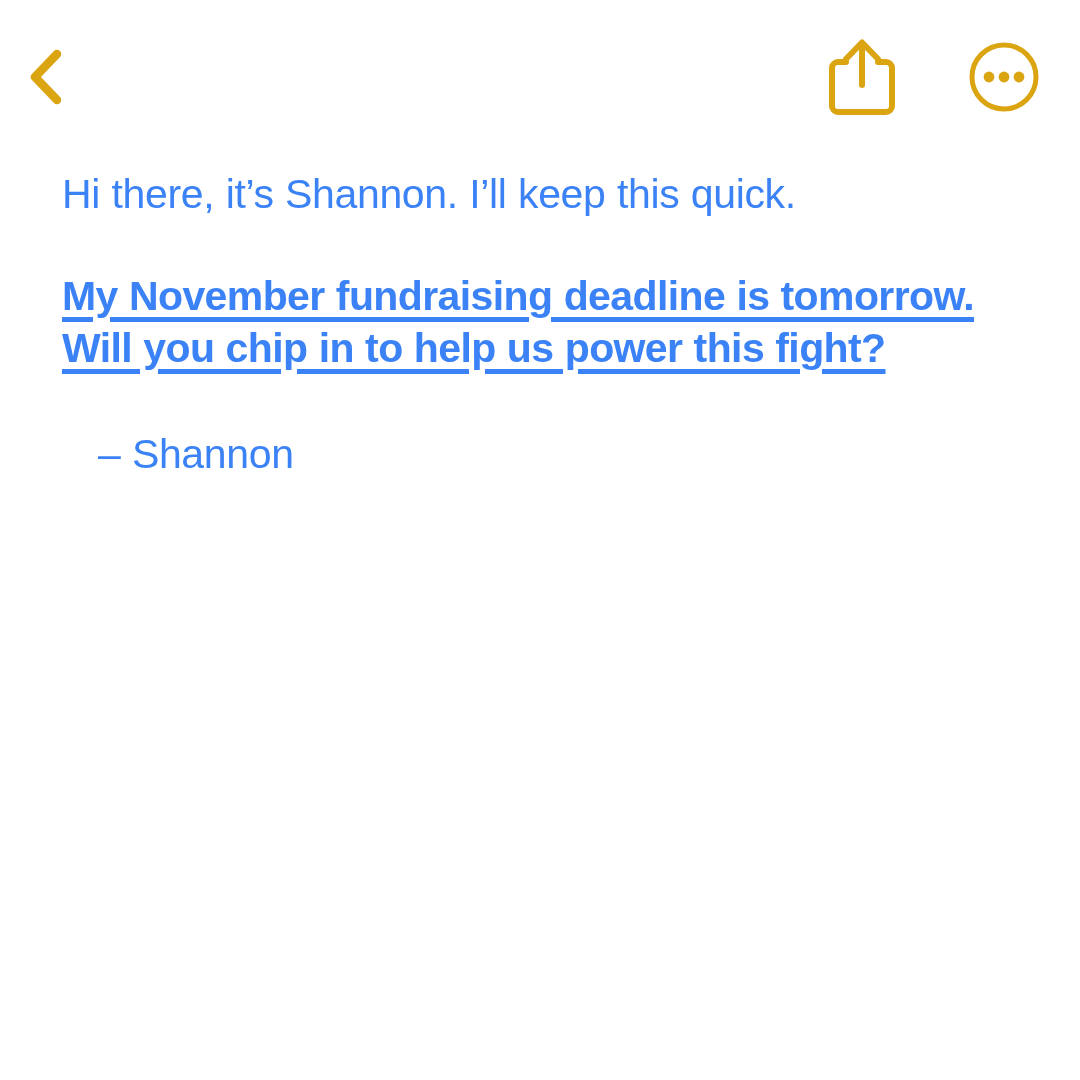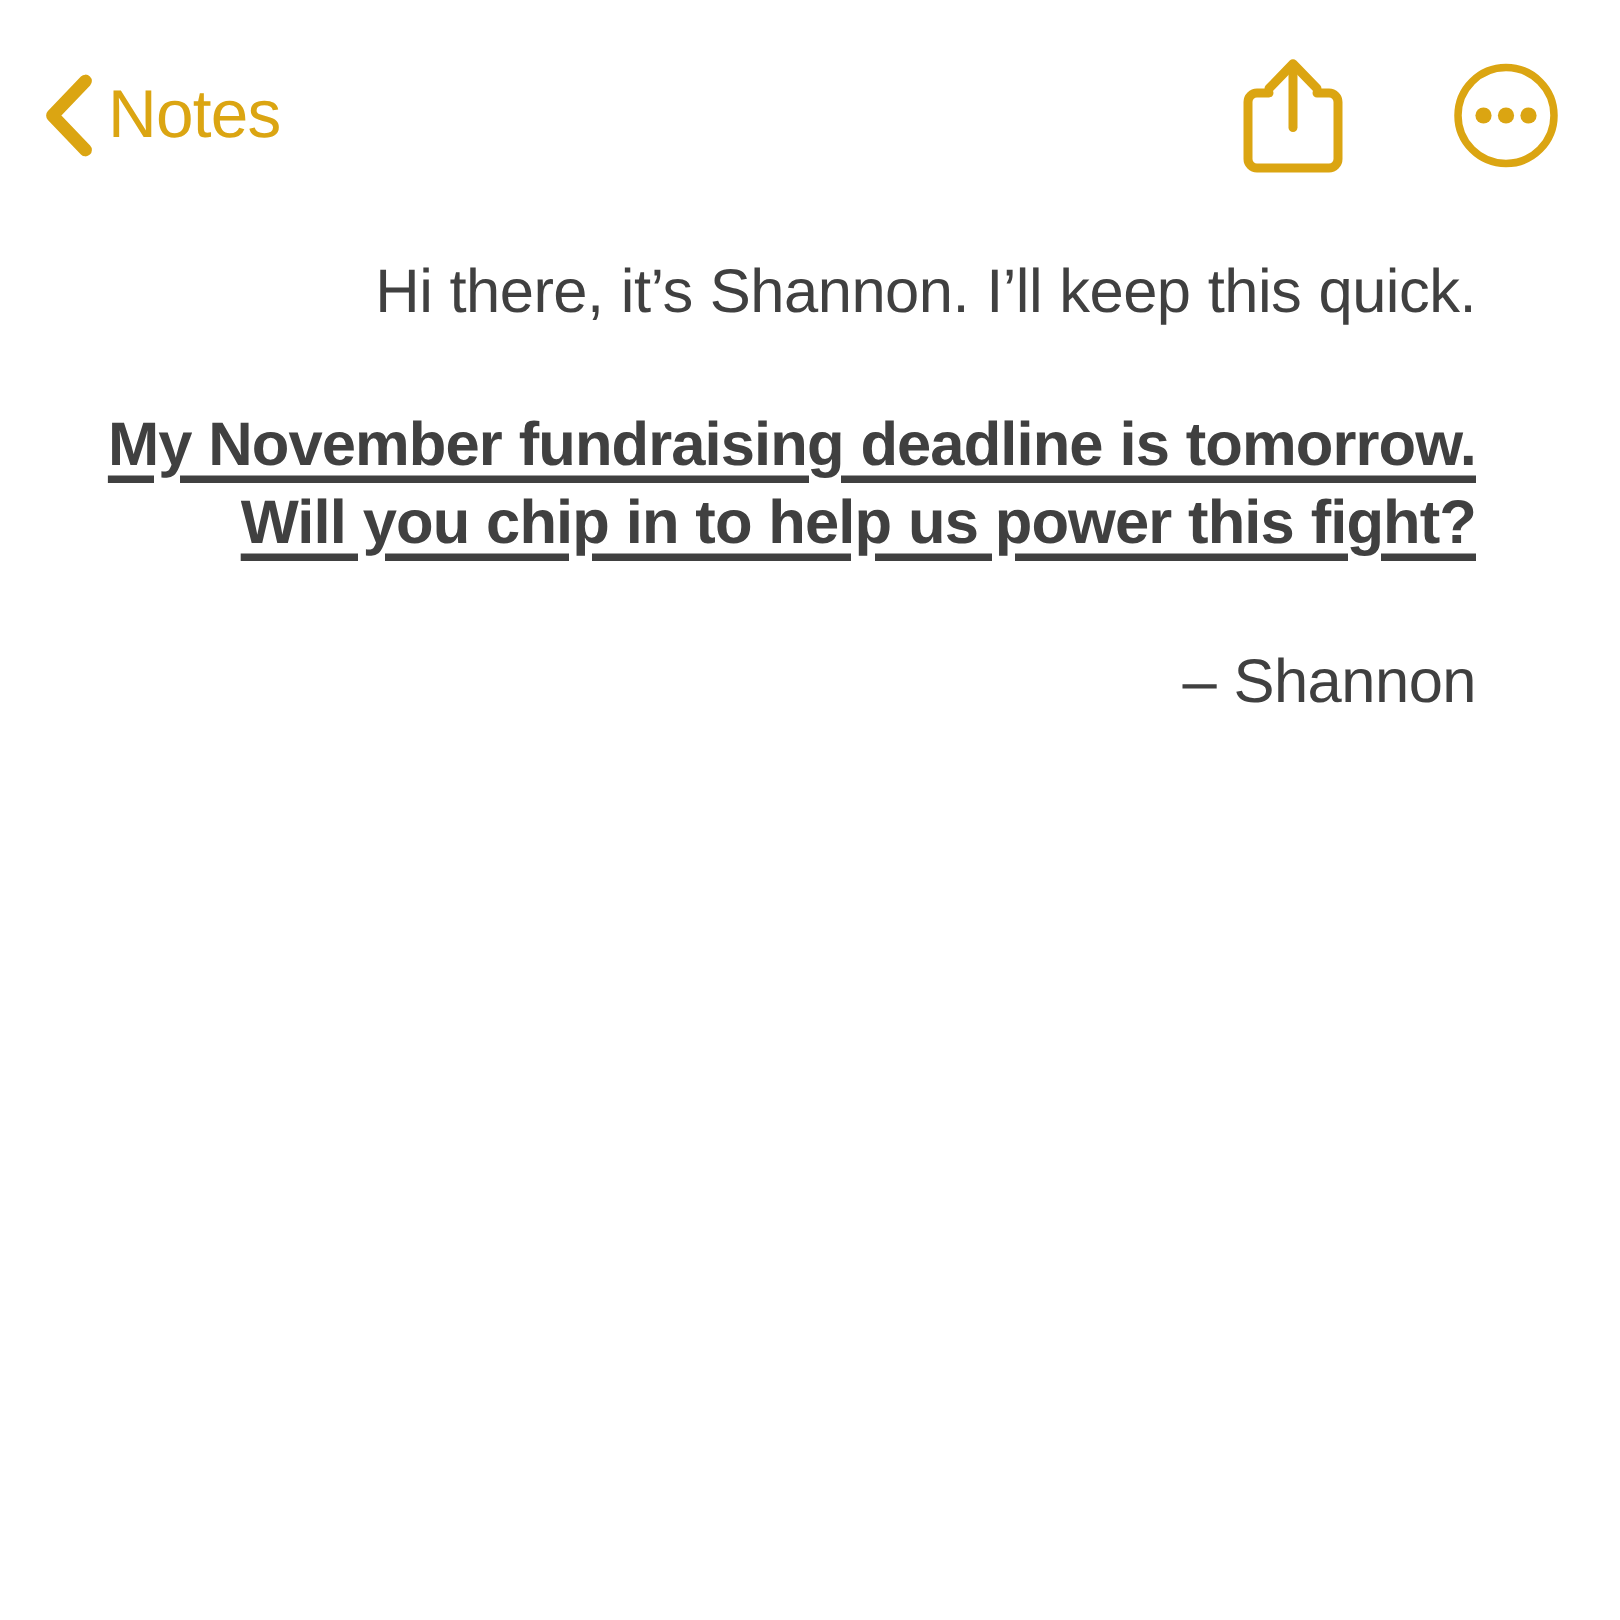--- a/index.html
+++ b/index.html
@@ -79,51 +79,50 @@
   
   .note-body {
     position: absolute;
     left: 62px;
     top: 168px;
     width: 922px;
   }
   .note-para {
     font-size: 41px;
     line-height: 52px;
-    color: #404040;
+    color: #3b82f6;
     margin: 0 0 50px 0;
     letter-spacing: -0.35px;
     word-spacing: 0.4px;
     font-weight: 400;
-    text-align: right;
   }
   .note-para.callout {
     font-weight: 700;
     text-decoration: underline;
     text-decoration-thickness: 5px;
     text-underline-offset: 7px;
     letter-spacing: -0.6px;
     margin-bottom: 54px;
   }
   .note-para.signature {
     margin-bottom: 0;
+    margin-left: 36px;
   }
 </style>
 </head>
 <body>
 
 <div class="screen" style="--accent:#DBA512;">
 
   <div class="navbar">
 
     <div class="back-button">
       <svg class="chevron-left" viewBox="0 0 34 56" fill="none">
         <path d="M29 5 L7 28 L29 51" stroke="#DBA512" stroke-width="8.5" stroke-linecap="round" stroke-linejoin="round"></path>
       </svg>
-      <span class="back-label">Notes</span>
     </div>
 
     <div class="nav-actions">
 
       <button class="icon-btn">
         <svg class="share-icon" viewBox="0 0 70 80" fill="none">
           <path d="M19 25 H11 a6 6 0 0 0 -6 6 V69 a6 6 0 0 0 6 6 H59 a6 6 0 0 0 6 -6 V31 a6 6 0 0 0 -6 -6 H51" stroke="#DBA512" stroke-width="6" stroke-linecap="round" stroke-linejoin="round"></path>
           <path d="M35 48 V7" stroke="#DBA512" stroke-width="6" stroke-linecap="round"></path>
           <path d="M19 22 L35 5.5 L51 22" stroke="#DBA512" stroke-width="6" stroke-linecap="round" stroke-linejoin="round"></path>
         </svg>

